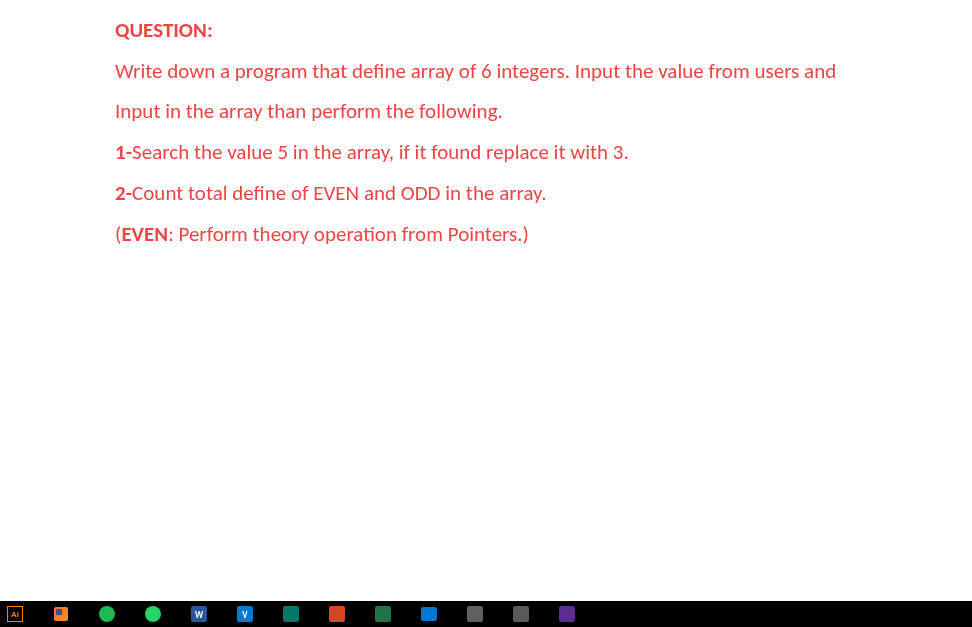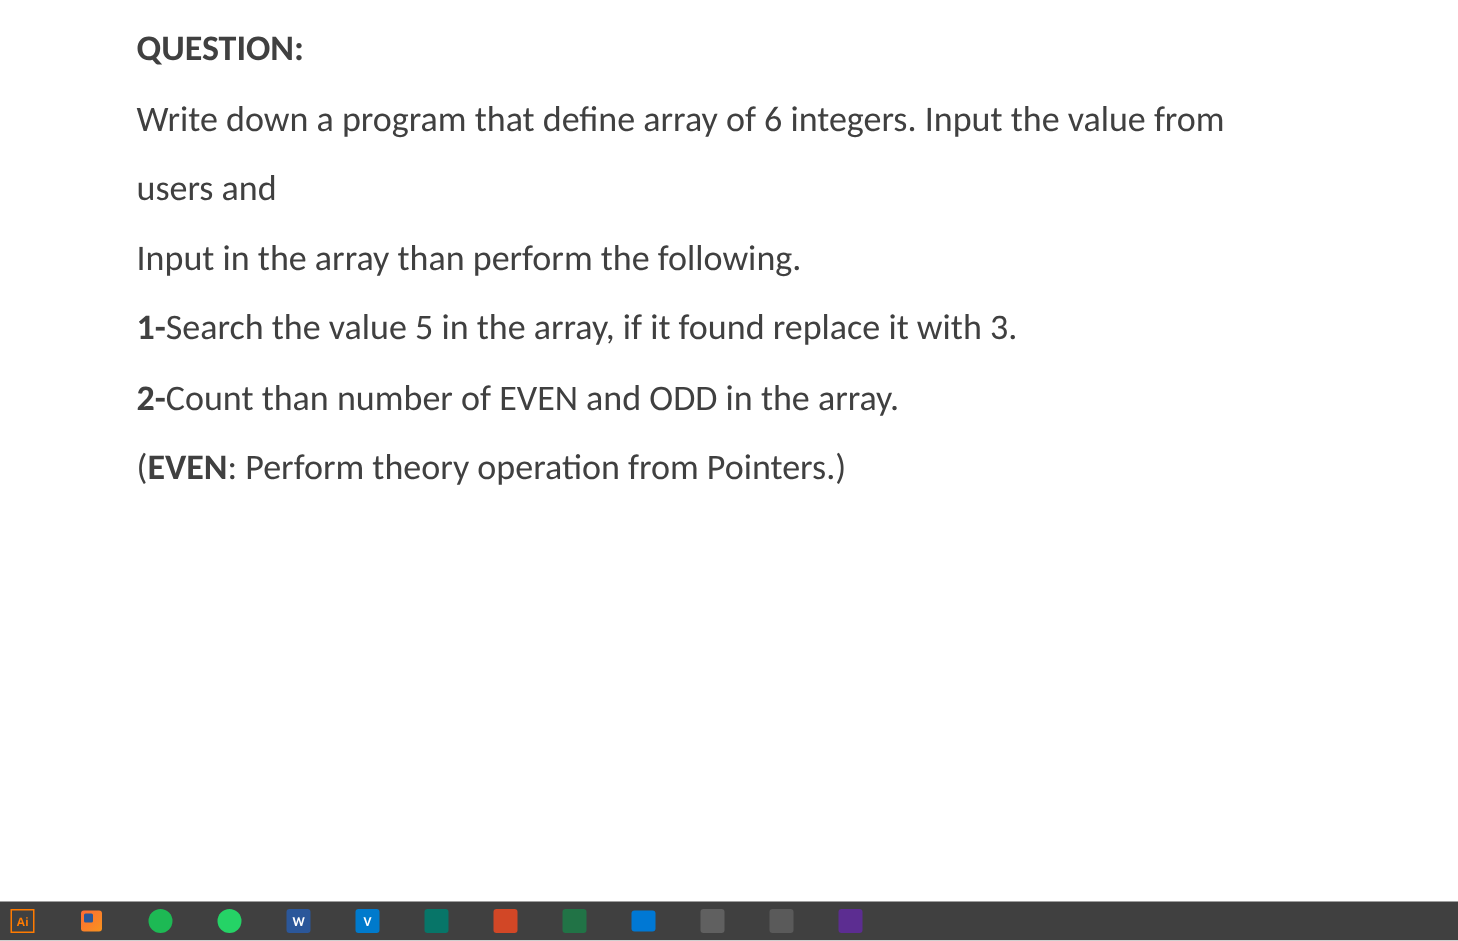--- a/index.html
+++ b/index.html
@@ -8,38 +8,38 @@
       box-sizing: border-box;
     }
     body {
       width: 972px;
       height: 627px;
       background: #ffffff;
       font-family: Calibri, 'Segoe UI', Arial, sans-serif;
       position: relative;
     }
     .document-content {
-      padding: 10px 110px 0 91px;
-      font-size: 24px;
+      padding: 10px 110px 0 115px;
+      font-size: 21px;
       line-height: 1.94;
-      color: #404040;
+      color: #ef4444;
     }
     .heading {
       font-weight: bold;
     }
     .bold {
       font-weight: bold;
     }
     .taskbar {
       position: absolute;
       bottom: 0;
       left: 0;
       right: 0;
       height: 26px;
-      background: #404040;
+      background: #000000;
       display: flex;
       align-items: center;
       padding-left: 6px;
       gap: 28px;
     }
     .taskbar-icon {
       width: 18px;
       height: 18px;
       display: flex;
       align-items: center;
@@ -156,21 +156,21 @@
     }
   </style>
 </head>
 <body>
 
 <div class="document-content">
   <div><span class="heading">QUESTION:</span></div>
   <div>Write down a program that define array of 6 integers. Input the value from users and</div>
   <div>Input in the array than perform the following.</div>
   <div><span class="bold">1-</span><span>Search the value 5 in the array, if it found replace it with 3.</span></div>
-  <div><span class="bold">2-</span><span>Count than number of EVEN and ODD in the array.</span></div>
+  <div><span class="bold">2-</span><span>Count total define of EVEN and ODD in the array.</span></div>
   <div><span>(</span><span class="bold">EVEN</span><span>: Perform theory operation from Pointers.)</span></div>
 </div>
 
 <div class="taskbar">
   <div class="taskbar-icon">
     <div class="icon-ai">Ai</div>
   </div>
   <div class="taskbar-icon">
     <div class="icon-ps"></div>
   </div>

